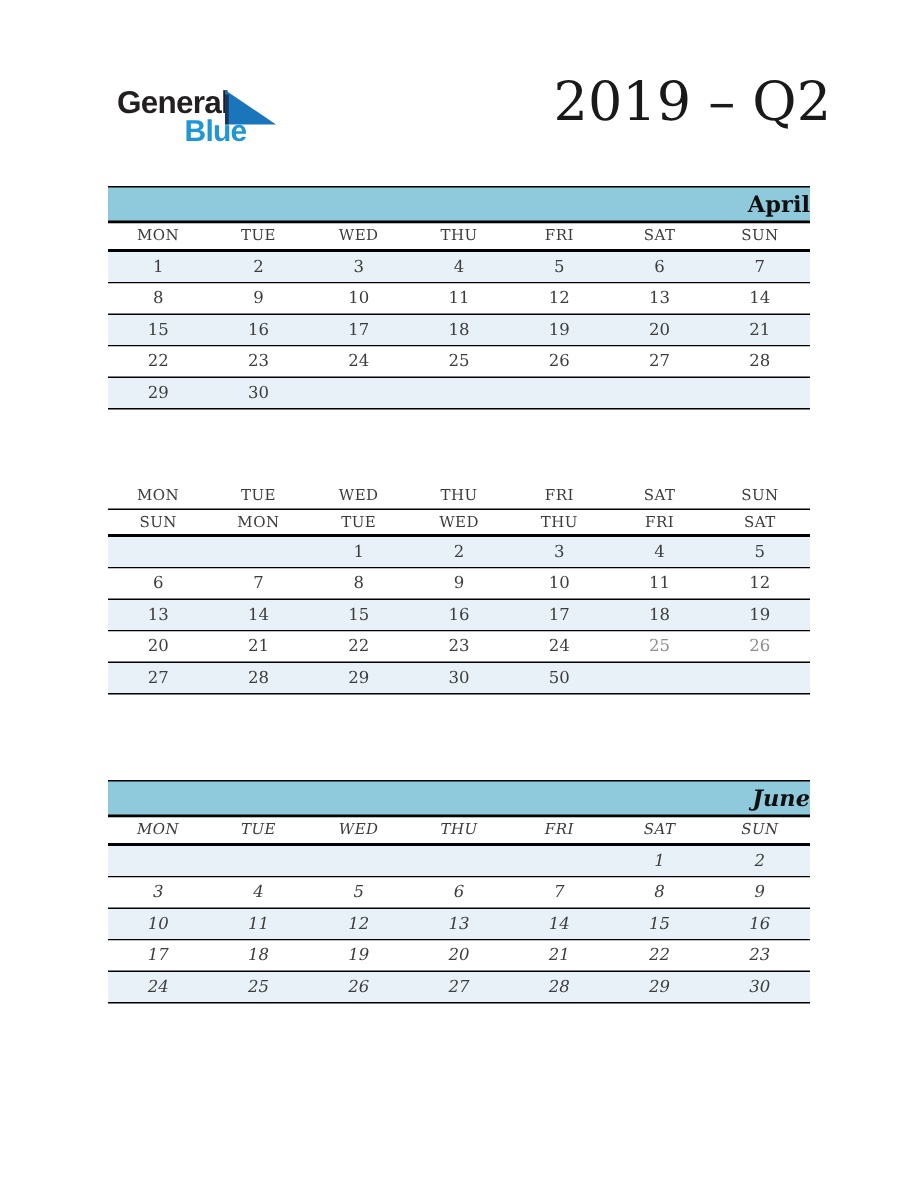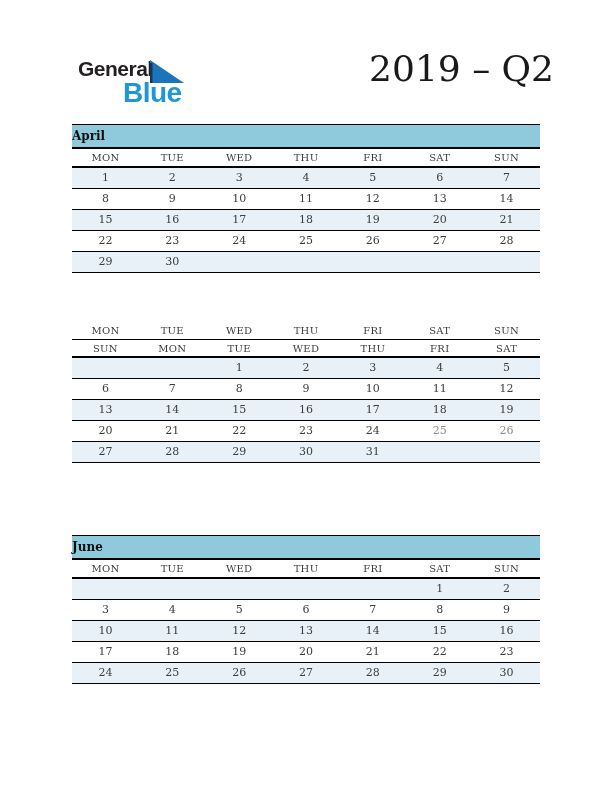--- a/index.html
+++ b/index.html
@@ -19,44 +19,44 @@
     font-family: "Liberation Sans", sans-serif;
   }
   .brand .general {
     position: absolute; left: 0; top: 0;
     font-size: 21px; font-weight: 600; letter-spacing: -0.5px;
     color: var(--logo-black);
   }
   .brand .tri { position: absolute; left: 72px; top: 3px; }
   .brand .blue {
     position: absolute; left: 45px; top: 20px;
-    font-size: 28px; font-weight: 600; letter-spacing: -0.5px;
+    font-size: 20px; font-weight: 600; letter-spacing: -0.5px;
     color: var(--logo-blue);
   }
 
   
   .q-title {
     position: absolute; top: 48px; right: 58px;
     font-size: 36px; color: #191919;
     font-family: "DejaVu Serif", serif;
   }
 
   
   .month { position: absolute; left: 72px; width: 468px; }
   .month-0 { top: 124px; }
   .month-1 { top: 321px; }
-  .month-2 { top: 535px; }
+  .month-2 { top: 520px; font-style: italic; }
 
   .band {
     height: 22px; line-height: 22px;
     border-top: 1px solid var(--line);
     border-bottom: 2px solid var(--line);
     background: var(--band);
-    text-align: left;
-    font-weight: bold; font-size: 12px;
+    text-align: right;
+    font-weight: bold; font-size: 15px;
     color: var(--month-text);
   }
   .hrow { display: flex; background: #ffffff; }
   .hrow.single { height: 17px; line-height: 18px; border-bottom: 2px solid var(--line); }
   .hrow.first  { height: 18px; line-height: 19px; border-bottom: 1px solid var(--line); }
   .hrow.second { height: 16px; line-height: 17px; border-bottom: 2px solid var(--line); }
   .hcell {
     flex: 1; text-align: center;
     font-size: 10px; letter-spacing: 0.3px;
     color: var(--weekday-text);
@@ -197,21 +197,21 @@
           <span class="dcell">23</span>
           <span class="dcell">24</span>
           <span class="dcell muted">25</span>
           <span class="dcell muted">26</span>
         </div>
         <div class="wrow striped">
           <span class="dcell">27</span>
           <span class="dcell">28</span>
           <span class="dcell">29</span>
           <span class="dcell">30</span>
-          <span class="dcell">31</span>
+          <span class="dcell">50</span>
           <span class="dcell"></span>
           <span class="dcell"></span>
         </div>
       </div>
       <div class="month month-2">
         <div class="band">June</div>
         <div class="hrow single">
           <span class="hcell">MON</span>
           <span class="hcell">TUE</span>
           <span class="hcell">WED</span>

